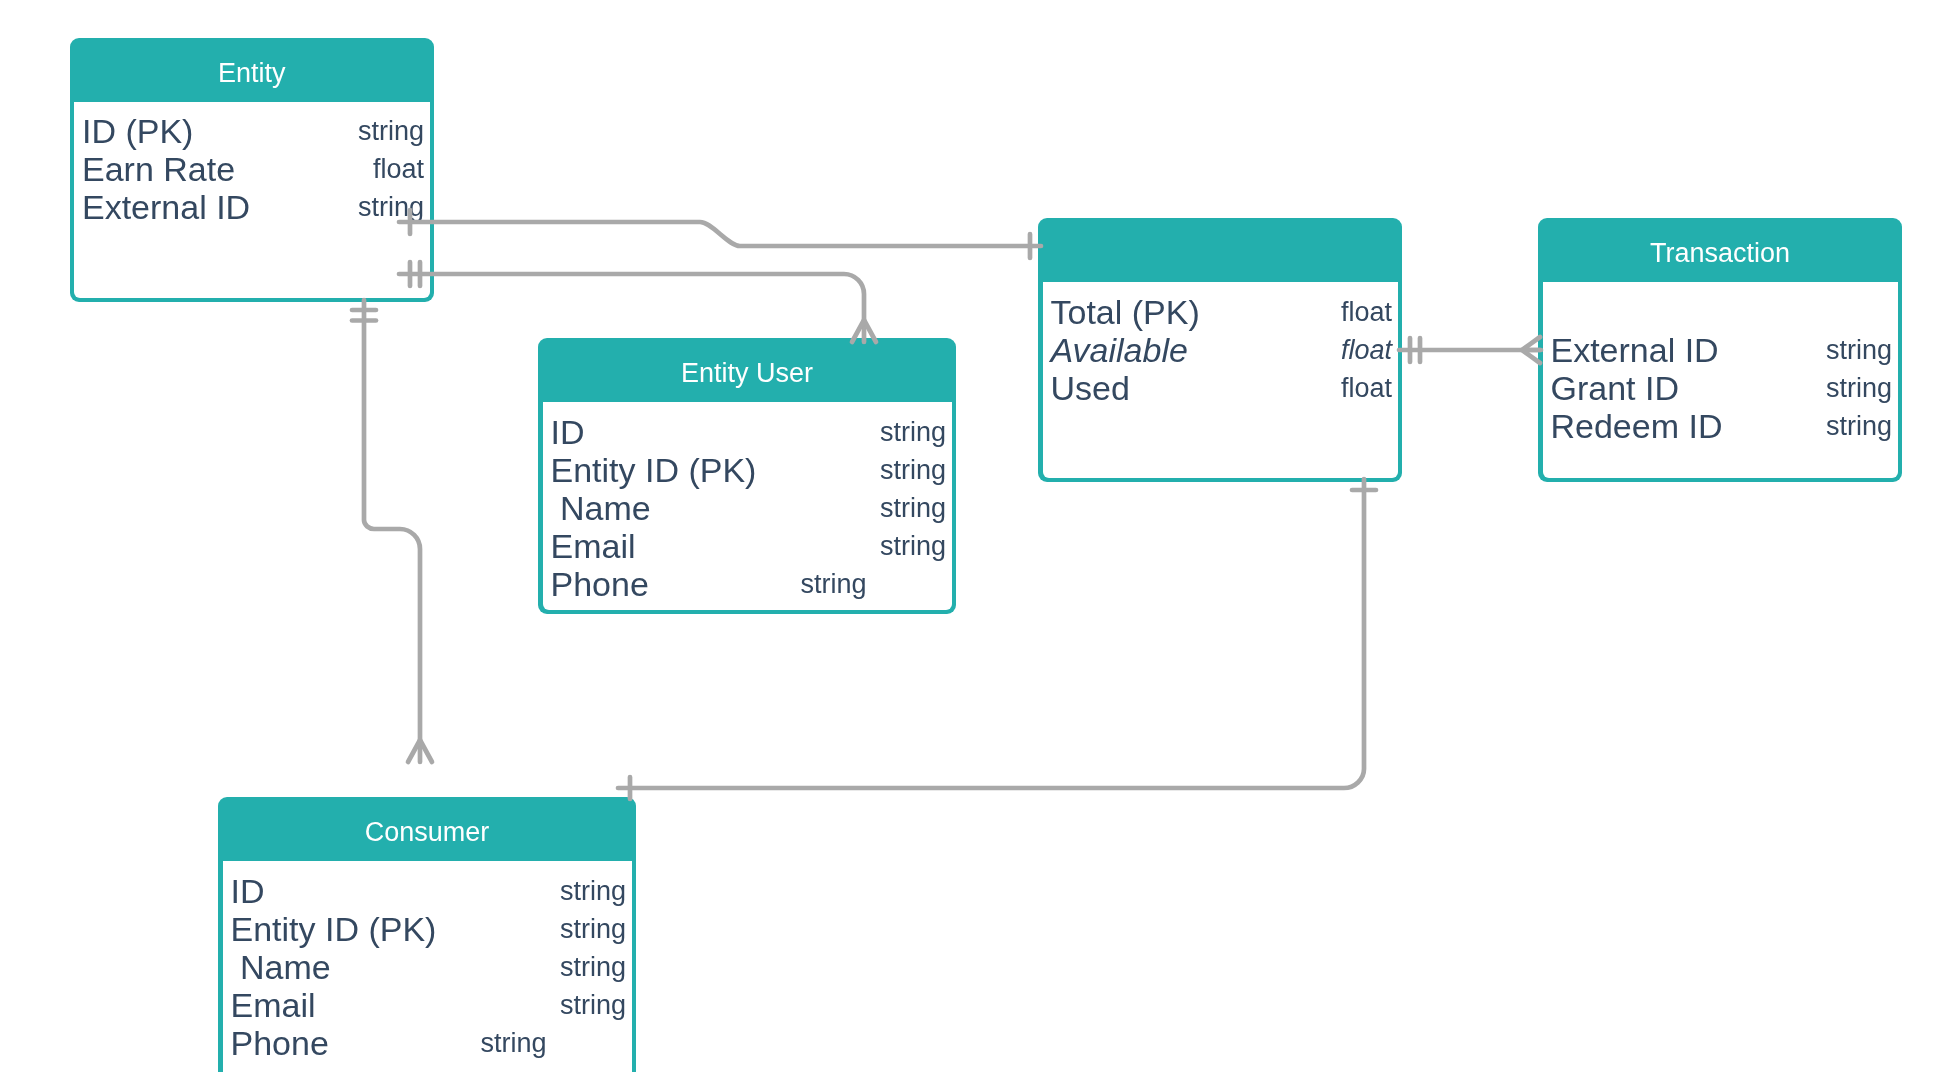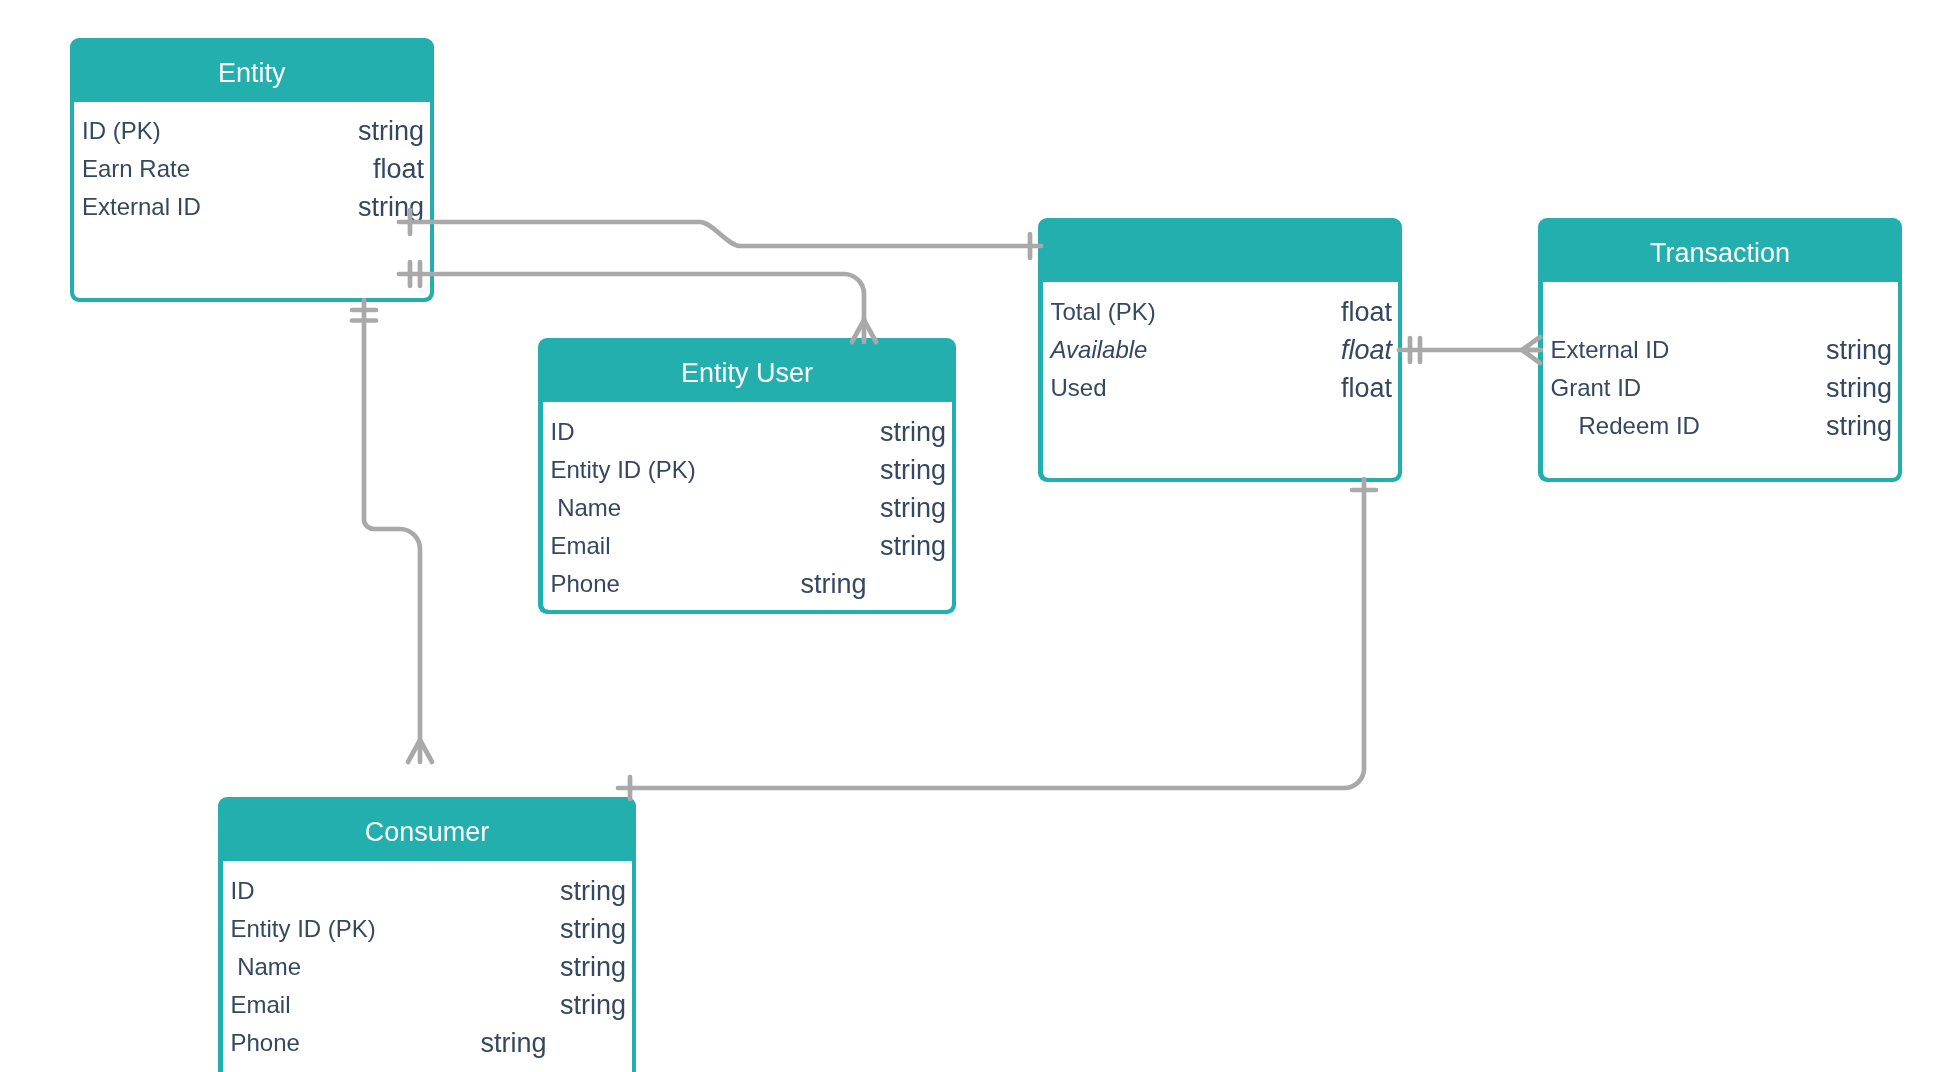--- a/index.html
+++ b/index.html
@@ -27,21 +27,21 @@
     text-align:center; white-space:nowrap;
   }
   .entity-body {
     position:absolute; left:4.5px; right:4.5px; top:64px; bottom:4.5px;
     background:var(--card-bg); border-bottom-left-radius:6px;
     border-bottom-right-radius:6px;
   }
   .field-row { position:absolute; left:0; right:0; height:38.5px; }
   .field-name {
     position:absolute; left:8px; top:0; height:38.5px; line-height:38.5px;
-    color:var(--field-text); font-size:24px; white-space:pre;
+    color:var(--field-text); font-size:34px; white-space:pre;
   }
   .field-type {
     position:absolute; right:5.5px; top:0; height:38.5px; line-height:38.5px;
     color:var(--field-text); font-size:27px; white-space:pre;
   }
   .field-type.mid { right:auto; left:258px; }
 </style>
 </head>
 <body>
 
@@ -141,21 +141,21 @@
   <div class="entity-header">Transaction</div>
   <div class="entity-body">
     <div class="field-row" style="top:48.5px;">
       <span class="field-name">External ID</span>
       <span class="field-type">string</span>
     </div>
     <div class="field-row" style="top:86.5px;">
       <span class="field-name">Grant ID</span>
       <span class="field-type">string</span>
     </div>
-    <div class="field-row" style="top:124.5px;margin-left:28px;">
+    <div class="field-row" style="top:124.5px;">
       <span class="field-name">Redeem ID</span>
       <span class="field-type">string</span>
     </div>
   </div>
 </div>
 <div class="entity-card" style="left:218px;top:797px;width:418px;height:340px;">
   <div class="entity-header">Consumer</div>
   <div class="entity-body">
     <div class="field-row" style="top:10.5px;">
       <span class="field-name">ID</span>

